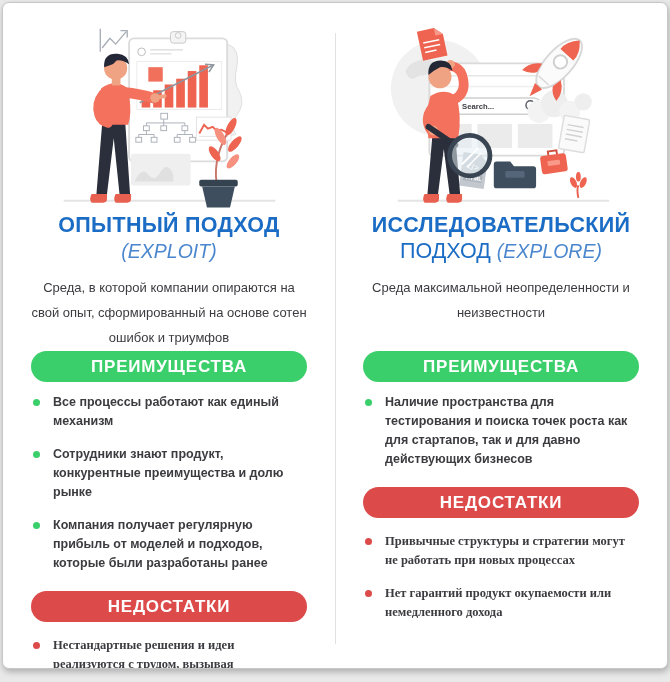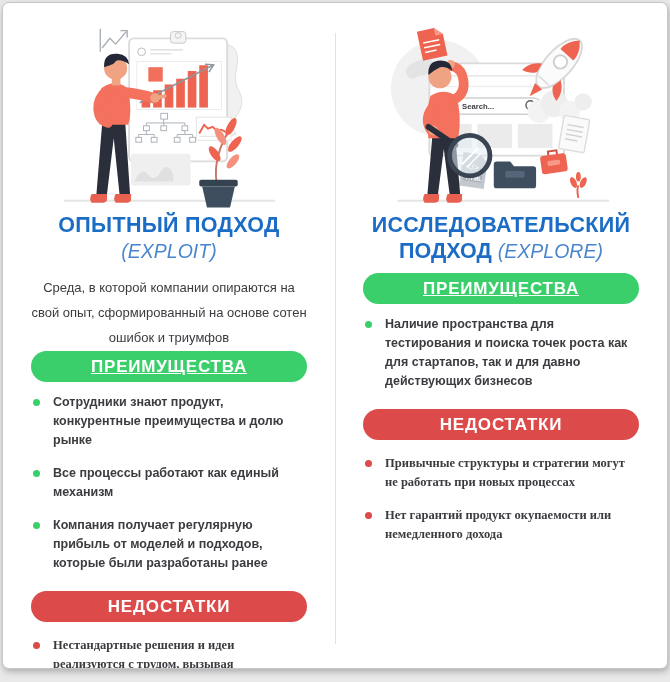--- a/index.html
+++ b/index.html
@@ -13,26 +13,26 @@
   .frame{position:relative;width:670px;height:682px;background:#e9e9e9;overflow:hidden;}
   .card{position:absolute;left:2px;top:2px;right:2px;bottom:13px;background:#fff;
         border:1px solid #c7c7c7;border-radius:7px;box-shadow:1px 3px 6px rgba(0,0,0,.25);
         display:flex;overflow:hidden;}
   .divider{position:absolute;left:50%;top:30px;bottom:24px;width:1px;background:#e1e1e1;}
   .col{flex:1 1 0;padding:0 28px;}
   .illus{height:206px;display:flex;align-items:flex-end;justify-content:center;margin:0 -24px;}
   .title{text-align:center;margin-top:3px;}
   .title-main{font-size:21.5px;font-weight:bold;color:var(--title-blue);letter-spacing:.3px;line-height:27px;white-space:nowrap;}
   .title-sub{line-height:25px;white-space:nowrap;}
-  .title-sub .bold{font-weight:bold;color:var(--title-blue);font-size:21.5px;}
+  .title-sub .bold{font-weight:normal;color:var(--title-blue);font-size:21.5px;}
   .title-sub .light{color:var(--subtitle-blue);font-size:19.5px;font-style:italic;}
   .desc{margin-top:10px;height:68px;text-align:center;font-size:13px;line-height:25px;color:var(--body-text);}
   .banner{height:31px;border-radius:16px;display:flex;align-items:center;justify-content:center;
           color:#fff;font-weight:bold;font-size:17px;letter-spacing:.8px;margin-top:8px;}
-  .banner.green{background:var(--advantage-green);text-decoration:underline;}
+  .banner.green{background:var(--advantage-green);}
   .banner.red{background:var(--disadvantage-red);margin-top:18px;}
   ul.points{list-style:none;margin:11px 0 0;padding:0;}
   ul.points.dis{margin-top:14px;font-family:Liberation Serif, serif;}
   ul.points li{position:relative;padding-left:22px;font-size:12.5px;font-weight:bold;line-height:19px;
                color:var(--body-text);margin-bottom:14px;}
   ul.points li .dot{position:absolute;left:2px;top:6px;width:7px;height:7px;border-radius:50%;}
   .green-dot{background:var(--advantage-green);}
   .red-dot{background:var(--disadvantage-red);}
   svg text{font-family:"Liberation Sans",sans-serif;}
 </style>
@@ -145,22 +145,22 @@
       <div class="title">
         <div class="title-main">ОПЫТНЫЙ ПОДХОД</div>
         <div class="title-sub"><span class="bold"></span><span class="light">(EXPLOIT)</span></div>
       </div>
 
       <div class="desc">Среда, в которой компании опираются на свой опыт, сформированный на основе сотен ошибок и триумфов</div>
 
       <div class="banner green">ПРЕИМУЩЕСТВА</div>
 
       <ul class="points">
+        <li><span class="dot green-dot"></span><span>Все процессы работают как единый механизм</span></li>
         <li><span class="dot green-dot"></span><span>Сотрудники знают продукт, конкурентные преимущества и долю рынке</span></li>
-        <li><span class="dot green-dot"></span><span>Все процессы работают как единый механизм</span></li>
         <li><span class="dot green-dot"></span><span>Компания получает регулярную прибыль от моделей и подходов, которые были разработаны ранее</span></li>
       </ul>
 
       <div class="banner red">НЕДОСТАТКИ</div>
 
       <ul class="points dis">
         <li><span class="dot red-dot"></span><span>Нестандартные решения и идеи реализуются с трудом, вызывая сопротивление или даже сбой процессов</span></li>
       </ul>
     </div>
 
@@ -277,20 +277,21 @@
             </g>
           </g>
         </svg>
       </div>
 
       <div class="title">
         <div class="title-main">ИССЛЕДОВАТЕЛЬСКИЙ</div>
         <div class="title-sub"><span class="bold">ПОДХОД </span><span class="light">(EXPLORE)</span></div>
       </div>
 
+      <div class="desc">Среда максимальной неопределенности и неизвестности</div>
 
       <div class="banner green">ПРЕИМУЩЕСТВА</div>
 
       <ul class="points">
         <li><span class="dot green-dot"></span><span>Наличие пространства для тестирования и поиска точек роста как для стартапов, так и для давно действующих бизнесов</span></li>
       </ul>
 
       <div class="banner red">НЕДОСТАТКИ</div>
 
       <ul class="points dis">

